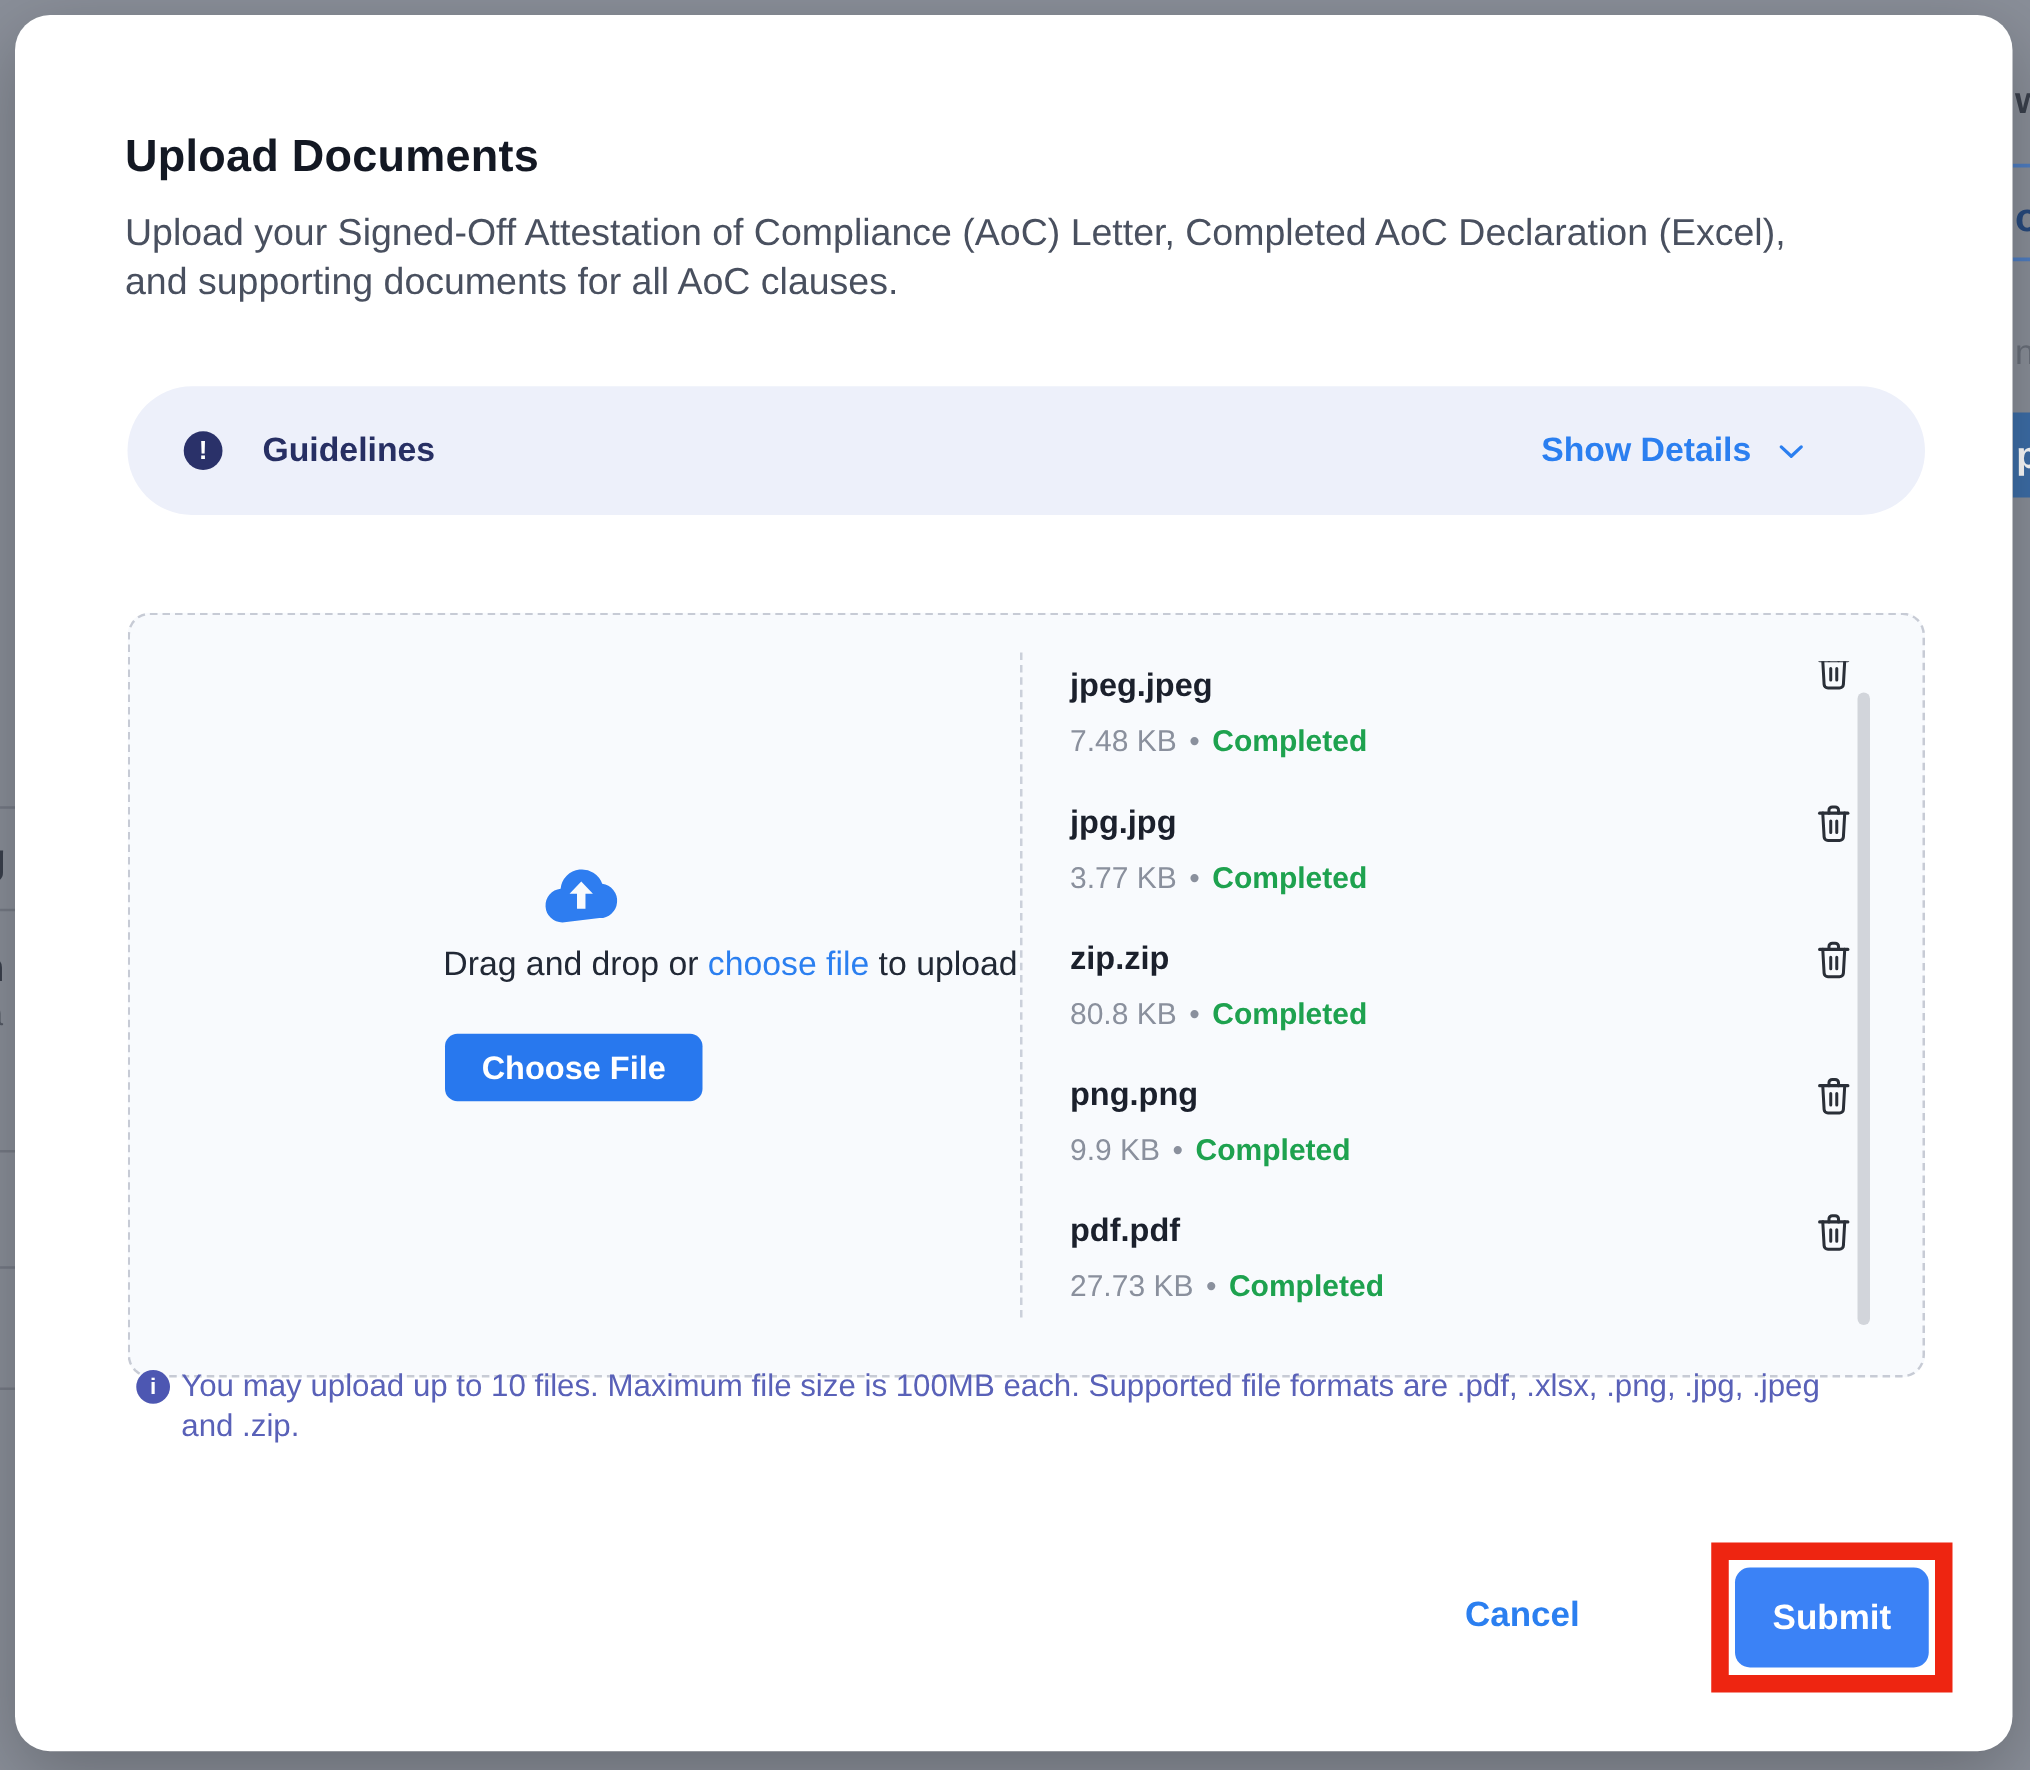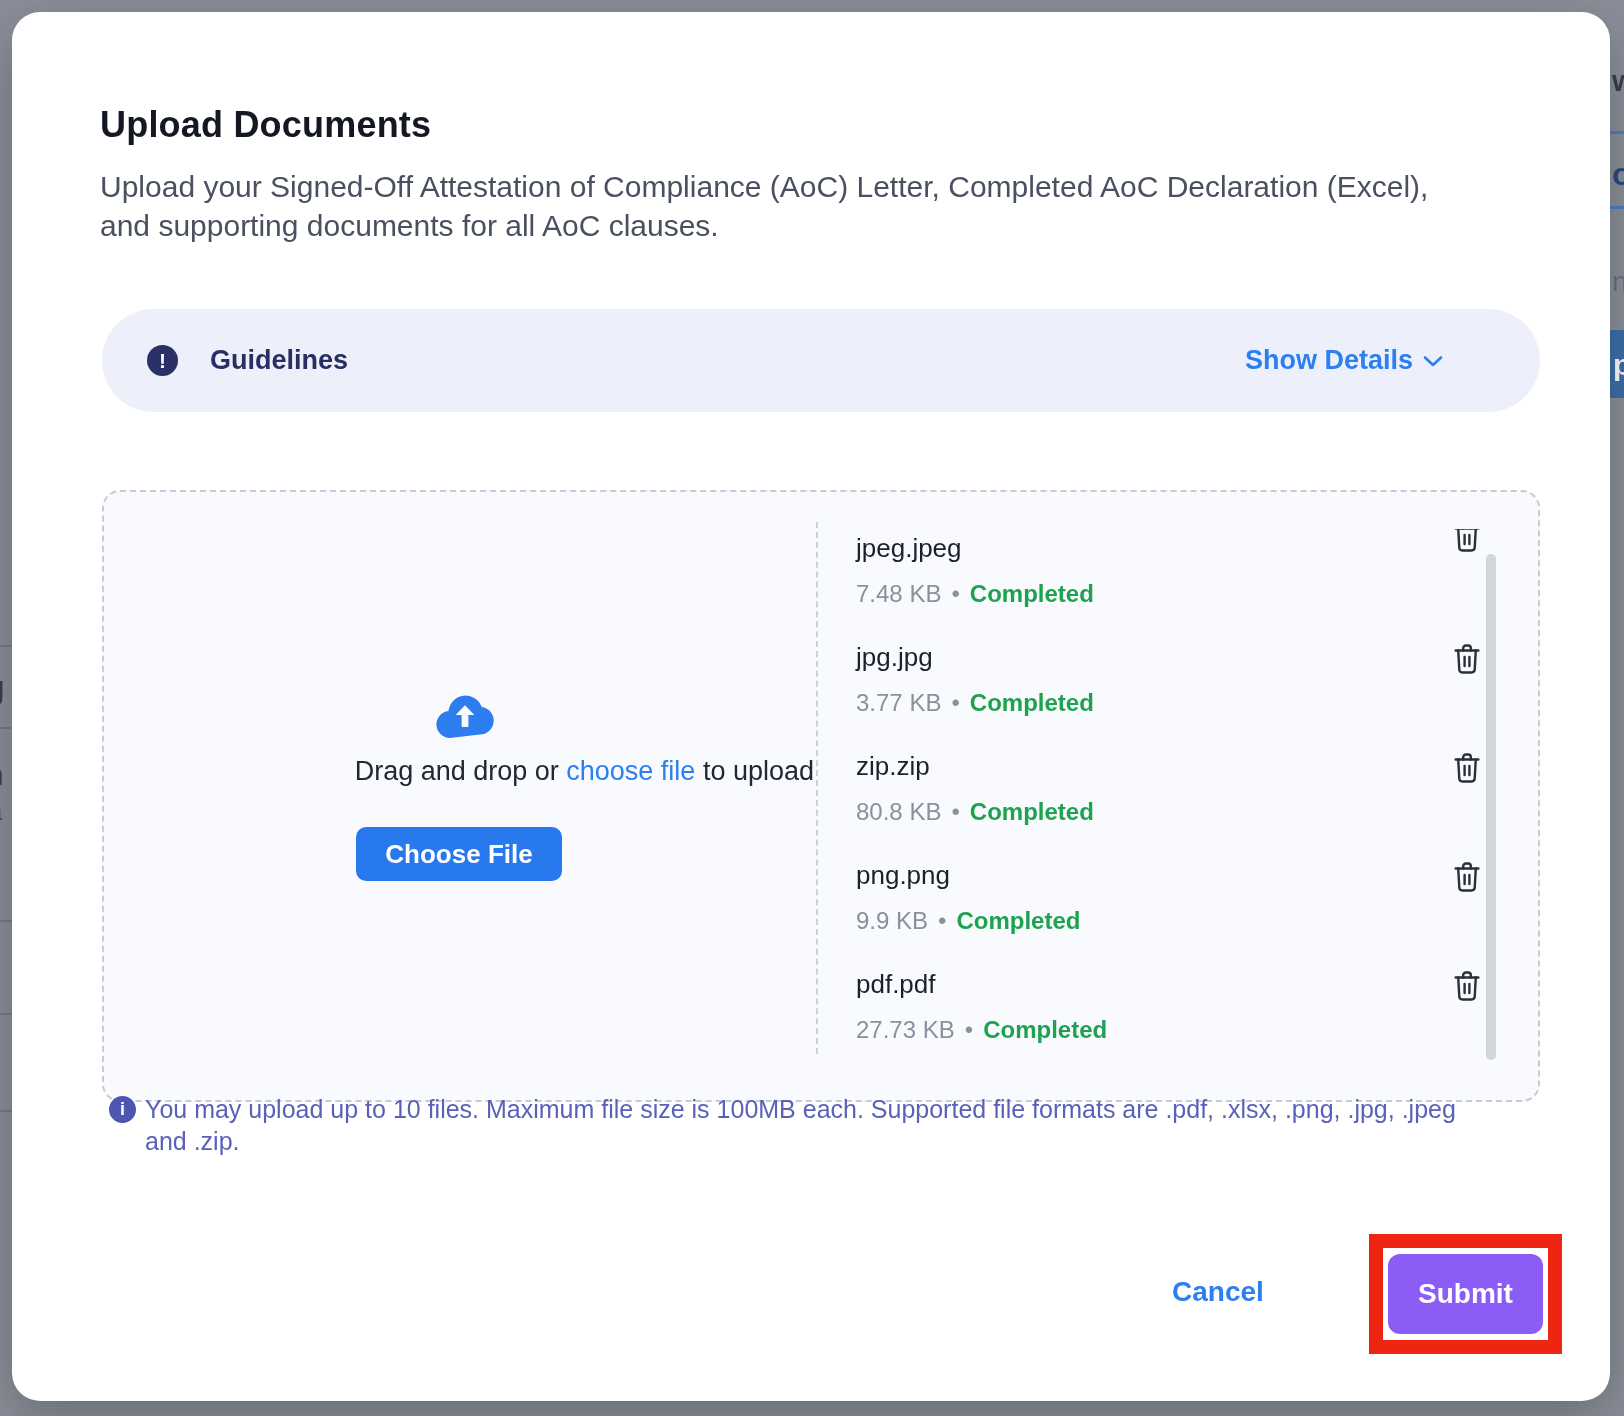--- a/index.html
+++ b/index.html
@@ -24,42 +24,42 @@
   .subtitle { position:absolute; left:88px; top:155px; width:1378px; font-size:30px; line-height:39px; color:#49505f; }
 
   
   .banner { position:absolute; left:90px; top:297px; width:1438px; height:103px;
             background:#edf0fa; border-radius:52px; display:flex; align-items:center;
             padding:0 95px 0 45px; }
   .alert-icon { width:31px; height:31px; border-radius:50%; background:#2a3169; color:#ffffff;
                 display:flex; align-items:center; justify-content:center;
                 font-size:21px; font-weight:700; flex:0 0 auto; }
   .banner-label { margin-left:32px; font-size:27px; font-weight:700; color:#272f63; }
-  .show-details { margin-left:auto; display:flex; align-items:center; gap:8px;
+  .show-details { margin-left:auto; display:flex; align-items:center; gap:20px;
                   background:none; border:none; cursor:pointer;
                   font-family:inherit; font-size:27px; font-weight:700; color:#2b7ff0; }
 
   
   .dropzone { position:absolute; left:90px; top:478px; width:1438px; height:612px;
               border:2px dashed #c7cbd5; border-radius:18px; background:#f8fafd; }
   .dz-left { position:absolute; left:0; top:0; width:710px; height:100%; }
   .cloud { position:absolute; left:329px; top:196px; width:64px; height:52px; }
   .dz-caption { position:absolute; left:0; top:264px; width:710px; text-align:right;
                 font-size:27px; color:#212835; }
   .dz-caption .link { color:#2b7ff0; cursor:pointer; }
   .choose-btn { position:absolute; left:252px; top:335px; width:206px; height:54px;
                 background:#2878ee; border:none; border-radius:10px; cursor:pointer;
                 font-family:inherit; font-size:26px; font-weight:700; color:#ffffff; }
   .dz-divider { position:absolute; left:712px; top:30px; height:532px; width:0;
                 border-left:2px dashed #cbd0da; }
 
   
   .file-row { position:absolute; left:752px; width:628px; display:flex;
               justify-content:space-between; align-items:flex-start; }
-  .file-name { font-size:26px; font-weight:400; color:#1b202c; }
+  .file-name { font-size:26px; font-weight:700; color:#1b202c; }
   .file-meta { margin-top:16px; font-size:24px; color:#8a909d; display:flex; align-items:center; gap:10px; }
   .file-status { color:#1ea24f; font-weight:700; }
   .trash { background:none; border:none; cursor:pointer; width:34px; height:38px; padding:0; margin-top:-2px; }
   .trash svg { width:34px; height:38px; display:block; }
   .trash.clipped { height:27px; overflow:hidden; margin-top:-4px; }
   .trash.clipped svg { margin-top:-11px; }
   .scrollbar { position:absolute; left:1382px; top:62px; width:10px; height:506px;
                background:#d2d5db; border-radius:5px; cursor:pointer; }
 
   
@@ -67,21 +67,21 @@
                background:#4d57b2; color:#ffffff; display:flex; align-items:center; justify-content:center;
                font-size:18px; font-weight:700; }
   .note-text { position:absolute; left:133px; top:1081px; max-width:1340px;
                font-size:25px; line-height:32px; color:#5961b8; }
 
   
   .cancel-btn { position:absolute; left:1160px; top:1264px; background:none; border:none; cursor:pointer;
                 font-family:inherit; font-size:28px; font-weight:600; color:#2b7ff0; }
   .annotation { position:absolute; left:1357px; top:1222px; width:193px; height:120px;
                 border:14px solid #ee2511; display:flex; align-items:center; justify-content:center; }
-  .submit-btn { width:155px; height:80px; background:#8b5cf6; border:none; border-radius:12px; cursor:pointer;
+  .submit-btn { width:155px; height:80px; background:#3b82f6; border:none; border-radius:12px; cursor:pointer;
                 font-family:inherit; font-size:28px; font-weight:600; color:#ffffff; }
 </style>
 </head>
 <body>
 
 <div class="screen">
 
   <div class="strip strip-left">
     <div class="hline" style="top:645px"></div>
     <div class="frag" style="left:-16px; top:668px; font-size:34px;">g</div>

